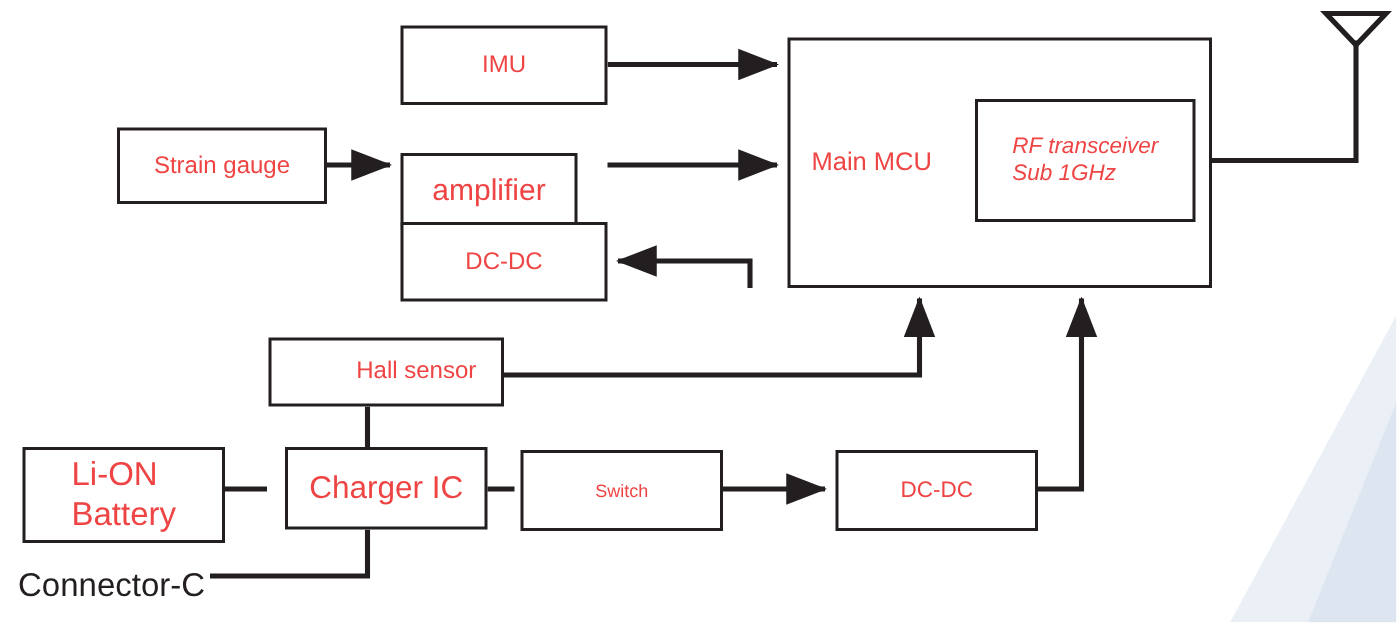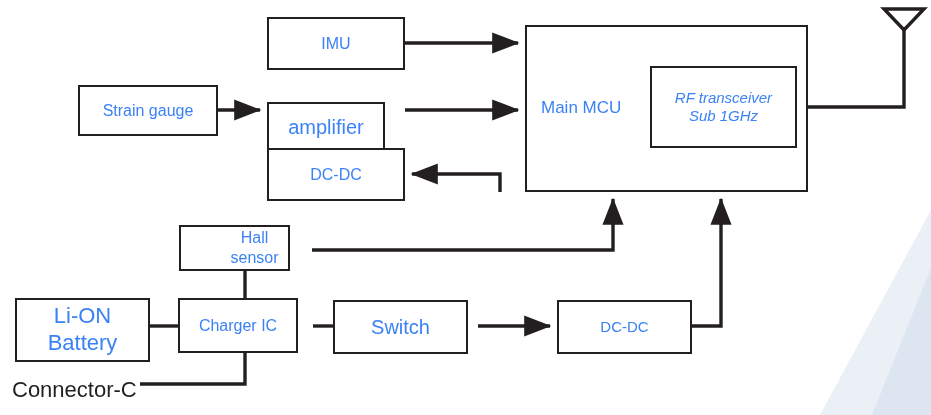--- a/index.html
+++ b/index.html
@@ -33,36 +33,35 @@
     height: 415px;
   }
   .node {
     position: absolute;
     box-sizing: border-box;
     border: 2.5px solid #231f20;
     background: #ffffff;
     display: flex;
     align-items: center;
     justify-content: center;
-    text-align: center;
-    color: #3b82f6;
+    color: #ef4444;
     line-height: 1.22;
     white-space: pre-line;
   }
   .n-imu        { left:267px; top:17px;  width:138px; height:53px;  font-size:16px; }
   .n-strain     { left:78px;  top:85px;  width:140px; height:51px;  font-size:16px; }
   .n-amp        { left:267px; top:102px;  width:118px; height:51px;  font-size:20px; }
   .n-dcdc-top   { left:267px; top:148px; width:138px; height:53px;  font-size:16px; }
   .n-mcu        { left:525px; top:25px;  width:283px; height:167px; font-size:17px;
                   justify-content:flex-start; padding-left:14px; }
   .n-rf         { left:650px; top:66px;  width:147px; height:82px;  font-size:15px; border-width:2px;font-style:italic; }
-  .n-hall       { left:179px; top:225px; width:111px; height:46px;  font-size:16px;padding-left:40px; }
+  .n-hall       { left:179px; top:225px; width:157px; height:46px;  font-size:16px;padding-left:40px; }
   .n-batt       { left:15px;  top:298px; width:135px; height:64px;  font-size:22px; }
-  .n-charger    { left:178px; top:298px; width:120px; height:55px;  font-size:16px; }
-  .n-switch     { left:333px; top:300px; width:135px; height:54px;  font-size:20px; }
+  .n-charger    { left:190px; top:298px; width:135px; height:55px;  font-size:21px; }
+  .n-switch     { left:347px; top:300px; width:135px; height:54px;  font-size:12px; }
   .n-dcdc-bot   { left:557px; top:300px; width:135px; height:54px;  font-size:15px; }
   .label-free {
     position: absolute;
     color: #231f20;
     font-size: 22px;
     white-space: nowrap;
   }
   .l-connector { left:12px; top:377px; }
 </style>
 </head>

